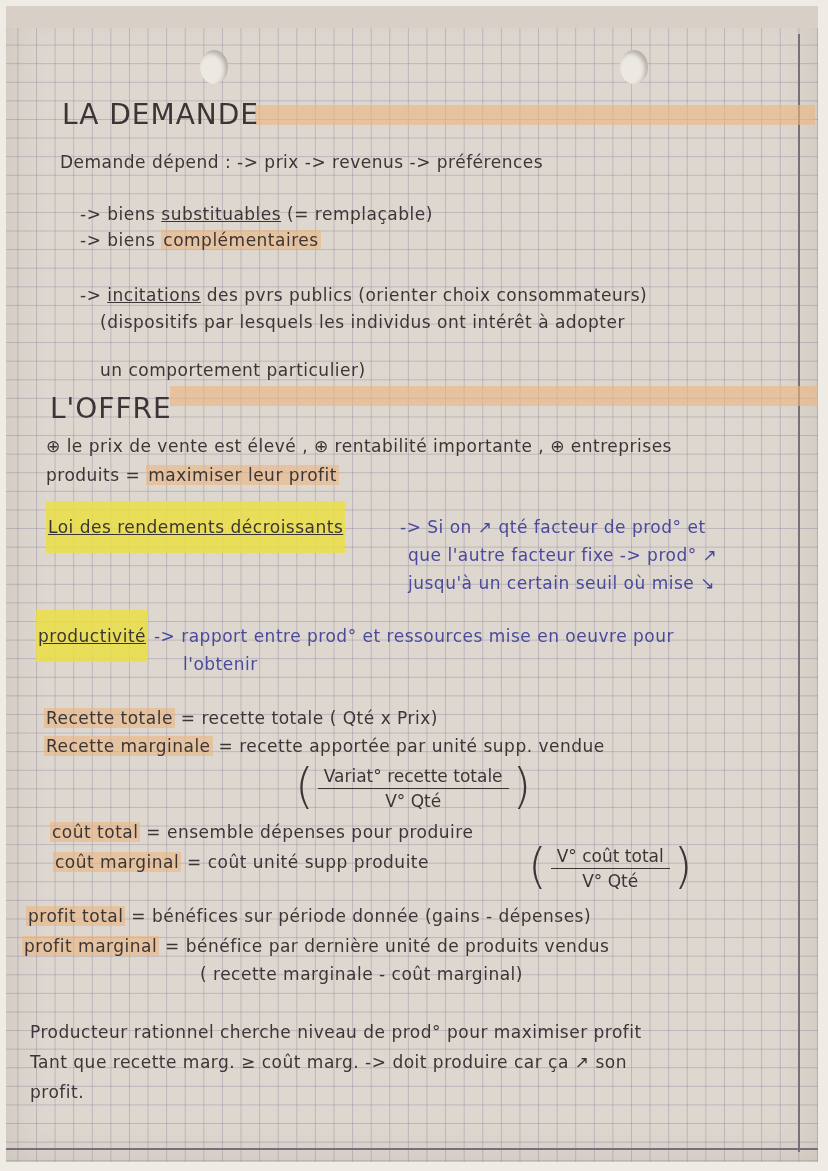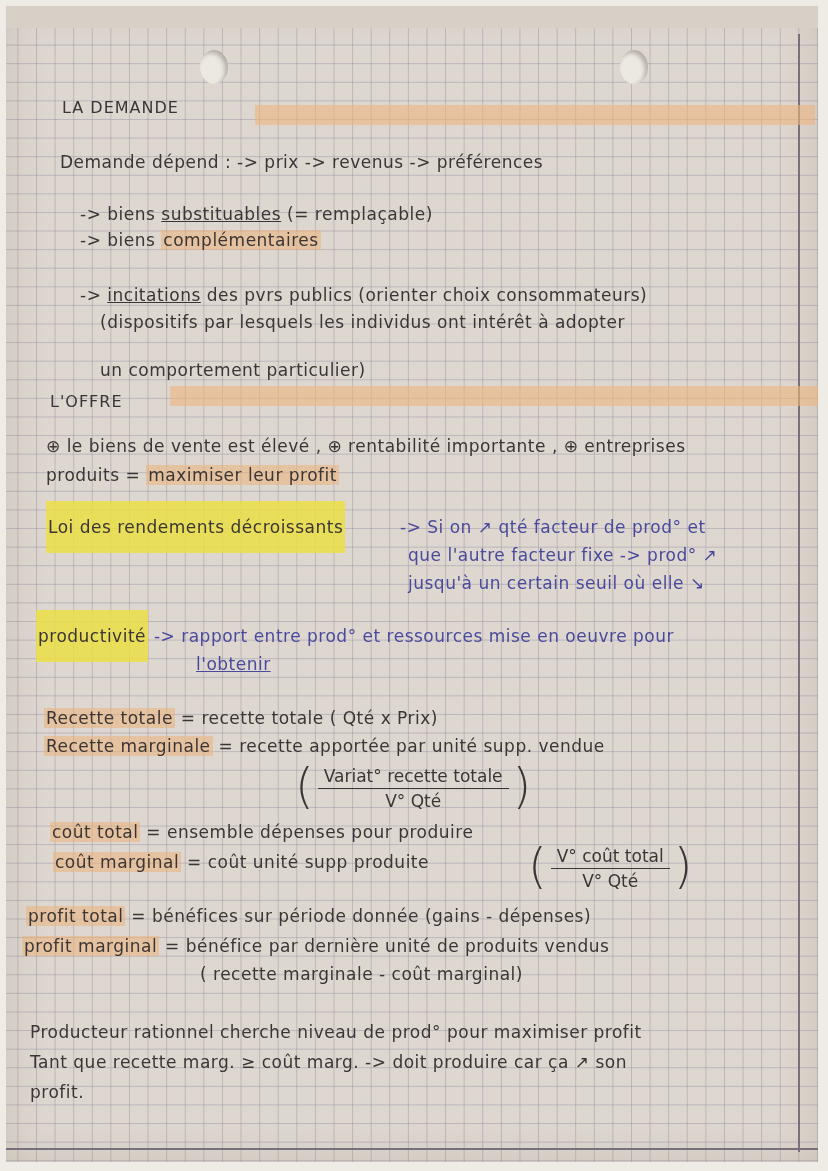--- a/index.html
+++ b/index.html
@@ -26,22 +26,22 @@
   .paper::after {
     content:""; position:absolute; right:18px; top:28px; bottom:10px; width:2px;
     background:#7a7076;
   }
   .bottom-edge { position:absolute; left:6px; right:10px; top:1148px; height:2px; background:#77707a; }
   .hole { position:absolute; width:28px; height:34px; border-radius:50%;
     background:#ece8e2; box-shadow: -3px 3px 4px rgba(80,70,60,0.35) inset; }
   .line { position:absolute; white-space:nowrap; font-size:17px; color:#3b3635; letter-spacing:0.5px; }
   .blue { color:#4a4a9c; }
   .hl-orange { background:rgba(237,178,120,0.55); padding:0 2px;margin-top:40px; }
-  .hl-yellow { background:rgba(236,224,60,0.8); padding:16px 2px; }
-  .heading { font-size:16px; letter-spacing:1px; color:#3a3536;text-align:right; }
+  .hl-yellow { background:rgba(236,224,60,0.8); padding:16px 2px;text-decoration:underline; }
+  .heading { font-size:28px; letter-spacing:1px; color:#3a3536;text-align:right; }
   .head-bar { position:absolute; height:20px; background:rgba(236,180,125,0.6); }
   .frac { position:absolute; display:flex; align-items:center; font-size:17px; color:#3b3635; }
   .paren { font-size:48px; font-weight:100; line-height:1; color:#3b3635; }
   .frac-body { display:flex; flex-direction:column; align-items:center; margin:0 4px; }
   .num { border-bottom:1.5px solid #3b3635; padding:0 6px 2px;margin-top:6px; }
   .den { padding-top:2px; }
   .ul { text-decoration:underline; }
 </style>
 </head>
 <body>
@@ -65,36 +65,36 @@
 
 <div class="line" style="left:80px;top:285px;">
   <span>-&gt; </span><span class="ul">incitations</span><span> des pvrs publics  (orienter choix consommateurs)</span>
 </div>
 <div class="line" style="left:100px;top:312px;text-align:center;">(dispositifs par lesquels les individus ont intérêt à adopter</div>
 <div class="line" style="left:100px;top:336px;margin-top:24px;">un comportement particulier)</div>
 
 <div class="head-bar" style="left:170px;top:386px;width:648px;"></div>
 <div class="line heading" style="left:50px;top:392px;">L'OFFRE</div>
 
-<div class="line" style="left:46px;top:436px;">⊕ le biens de vente est élevé , ⊕ rentabilité importante , ⊕ entreprises</div>
+<div class="line" style="left:46px;top:436px;">⊕ le prix de vente est élevé , ⊕ rentabilité importante , ⊕ entreprises</div>
 <div class="line" style="left:46px;top:465px;">
   <span>produits = </span><span class="hl-orange">maximiser leur profit</span>
 </div>
 
 <div class="line" style="left:46px;top:517px;">
   <span class="hl-yellow">Loi des rendements décroissants</span>
 </div>
 <div class="line blue" style="left:400px;top:517px;">-&gt; Si on ↗ qté facteur de prod° et</div>
 <div class="line blue" style="left:408px;top:545px;">que l'autre facteur fixe -&gt; prod° ↗</div>
-<div class="line blue" style="left:408px;top:573px;">jusqu'à un certain seuil où elle ↘</div>
+<div class="line blue" style="left:408px;top:573px;">jusqu'à un certain seuil où mise ↘</div>
 
 <div class="line" style="left:36px;top:626px;">
   <span class="hl-yellow">productivité</span><span class="blue"> -&gt; rapport entre prod° et ressources mise en oeuvre pour</span>
 </div>
-<div class="line blue" style="left:196px;top:654px;text-decoration:underline;">l'obtenir</div>
+<div class="line blue" style="left:183px;top:654px;">l'obtenir</div>
 
 <div class="line" style="left:44px;top:708px;">
   <span class="hl-orange">Recette totale</span><span> = recette totale  ( Qté x Prix)</span>
 </div>
 <div class="line" style="left:44px;top:736px;">
   <span class="hl-orange">Recette marginale</span><span> = recette apportée par unité supp. vendue</span>
 </div>
 <div class="frac" style="left:295px;top:760px;">
   <span class="paren">(</span>
   <div class="frac-body">

